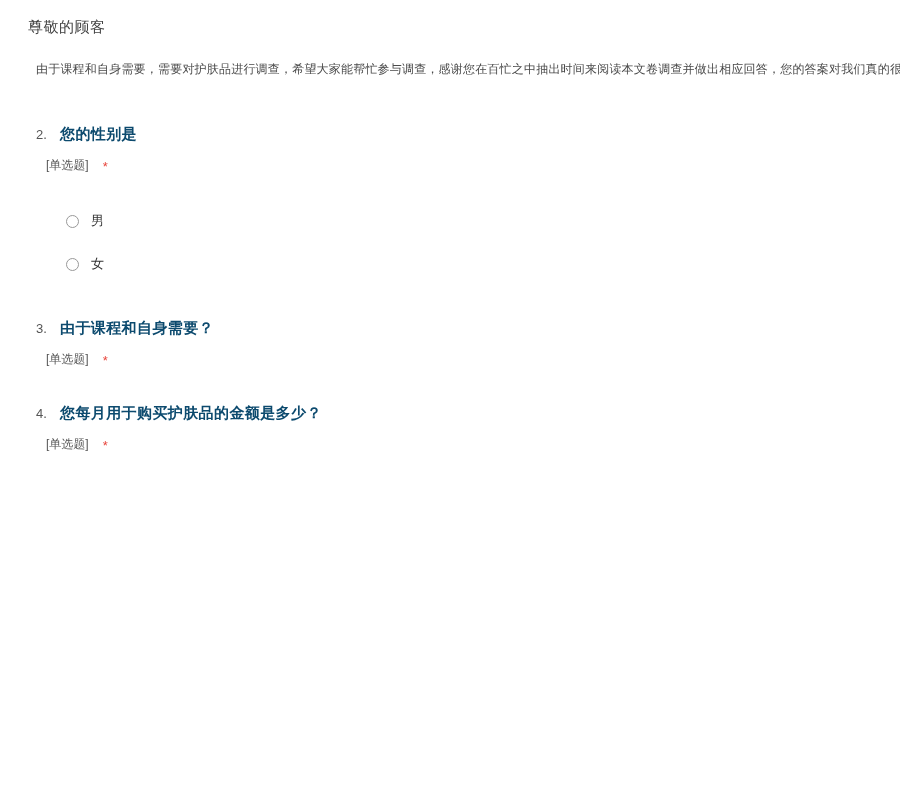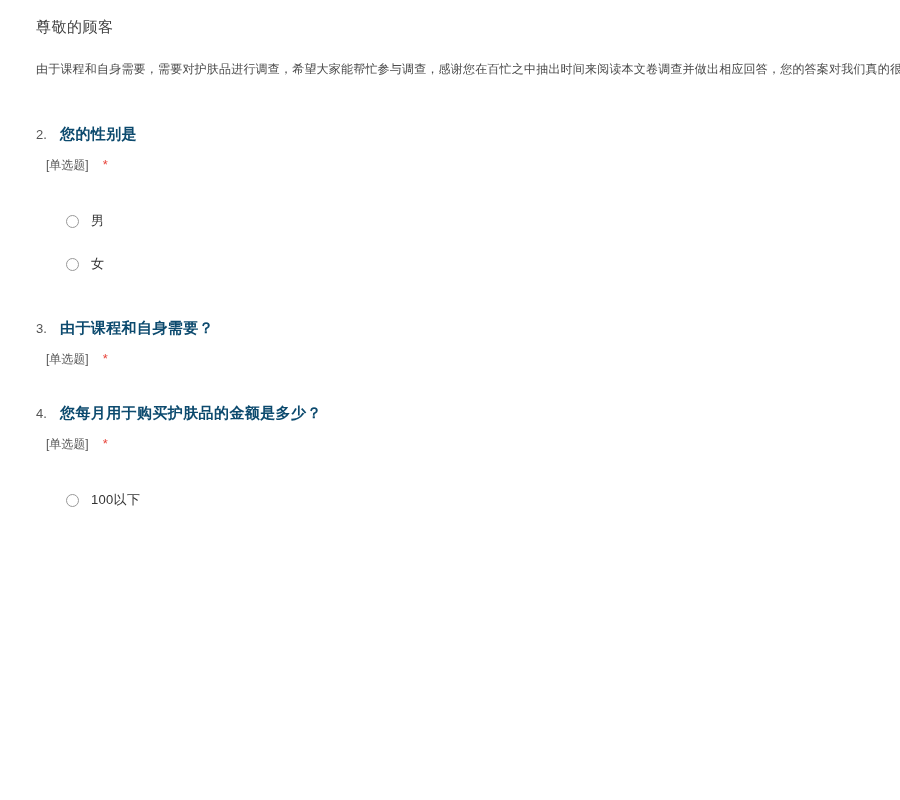--- a/index.html
+++ b/index.html
@@ -18,21 +18,21 @@
   .page {
     width: 900px;
     height: 800px;
     box-sizing: border-box;
     padding: 0 0 0 0;
     position: relative;
   }
   .survey-title {
     font-size: 15px;
     color: #444444;
-    padding: 18px 0 0 36px;
+    padding: 18px 0 0 28px;
     letter-spacing: 0.5px;
   }
   .survey-desc {
     font-size: 12px;
     color: #4a4a4a;
     padding: 22px 0 0 36px;
     line-height: 20px;
     white-space: nowrap;
     overflow: hidden;
     letter-spacing: 0.2px;
@@ -56,21 +56,21 @@
     font-weight: bold;
     color: #0c4a6e;
     letter-spacing: 0.4px;
   }
   .q-meta {
     margin-top: 13px;
     padding-left: 10px;
     font-size: 12px;
     color: #555555;
     display: flex;
-    align-items: flex-start;
+    align-items: flex-end;
   }
   .q-required {
     color: #e8453c;
     margin-left: 14px;
     font-size: 13px;
   }
   .options {
     margin-top: 32px;
     padding-left: 30px;
   }
@@ -141,21 +141,15 @@
 
   <div class="question-block q4">
     <div class="question-head">
       <span class="q-number">4.</span>
       <span class="q-text">您每月用于购买护肤品的金额是多少？</span>
     </div>
     <div class="q-meta">
       <span>[单选题]</span>
       <span class="q-required">*</span>
     </div>
-    <div class="options">
-      <div class="option-row">
-        <span class="radio"></span>
-        <span class="option-label">100以下</span>
-      </div>
-    </div>
   </div>
 
 </div>
 
 </body></html>

